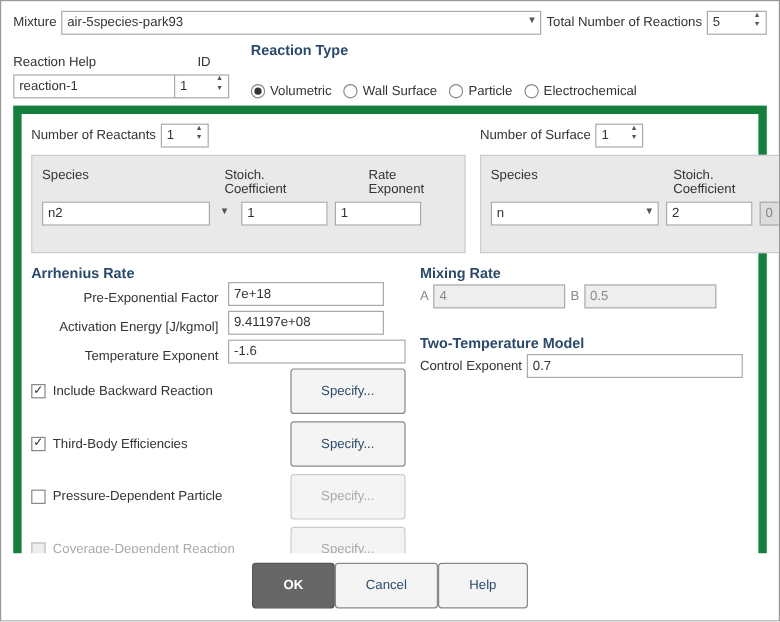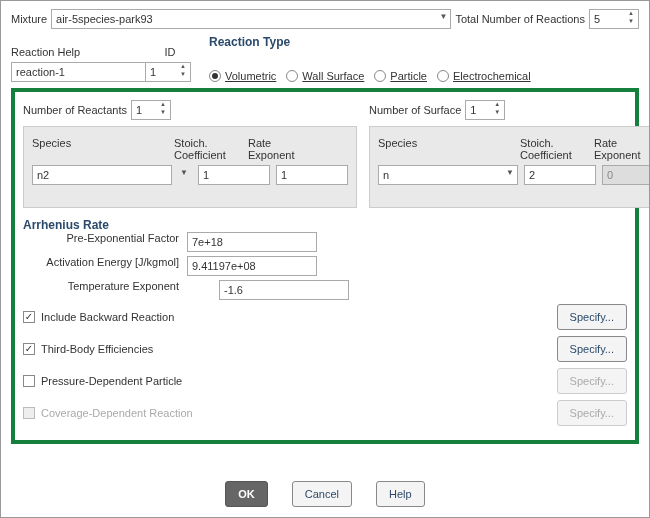--- a/index.html
+++ b/index.html
@@ -15,43 +15,43 @@
   input[type=text] { height: 20px; border: 1px solid #aaa; padding: 0 4px; background: #fff; color: #333; }
   input[type=text][disabled] { background: #eee; color: #888; }
   .combo { position: relative; display: inline-block; }
   .combo input { padding-right: 16px; }
   .combo .arrow { position: absolute; right: 4px; top: 3px; font-size: 8px; color: #555; pointer-events: none; }
   .spin { position: relative; display: inline-block; }
   .spin input { padding-right: 16px; }
   .spin .buttons { position: absolute; right: 2px; top: 1px; display: flex; flex-direction: column; }
   .spin .buttons span { width: 12px; height: 8px; font-size: 6px; line-height: 6px; text-align: center; color: #555; cursor: pointer; }
   .section-label { font-weight: bold; color: #2b4a6b; font-size: 12px; }
-  .radio-group { display: flex; align-items: center; gap: 10px; text-decoration: underline; }
+  .radio-group { display: flex; align-items: center; gap: 10px; }
   .radio { display: flex; align-items: center; gap: 4px; cursor: pointer; }
   .radio .circ { width: 12px; height: 12px; border: 1px solid #888; border-radius: 50%; display: flex; align-items: center; justify-content: center; }
   .radio .dot { width: 6px; height: 6px; background: #333; border-radius: 50%; }
-  .panel { border: 4px solid #15803d; padding: 8px; }
+  .panel { border: 7px solid #15803d; padding: 8px; }
   .cols { display: flex; gap: 12px; }
   .col { flex: 1; }
-  .species-header { display: flex; gap: 2px; font-size: 11px; color: #333; margin-bottom: 4px; }
+  .species-header { display: flex; gap: 12px; font-size: 11px; color: #333; margin-bottom: 4px; }
   .species-header div:nth-child(1) { width: 140px; }
   .species-header div:nth-child(2) { width: 72px; }
-  .species-header div:nth-child(3) { width: 72px; }
+  .species-header div:nth-child(3) { width: 72px; margin-left: 36px; }
   .species-panel { background: #e9e9e9; border: 1px solid #ccc; padding: 10px 8px 22px 8px; }
-  .field-row { display: flex; align-items: flex-start; margin-bottom: 4px; gap: 4px; }
+  .field-row { display: flex; align-items: flex-end; margin-bottom: 4px; gap: 4px; }
   .field-row .flabel { width: 160px; text-align: right; padding-right: 4px; }
   .check { display: flex; align-items: center; gap: 6px; margin-bottom: 6px; }
   .check .box { width: 12px; height: 12px; border: 1px solid #888; background: #fff; display: flex; align-items: center; justify-content: center; font-size: 10px; line-height: 10px; }
   .check .box.disabled { border-color: #bbb; background: #eee; }
   .check .clabel { flex: 1; }
   .check .clabel.disabled { color: #aaa; }
-  .btn { height: 26px; border: 1px solid #888; border-radius: 3px; background: #f4f4f4; padding: 0 12px; cursor: pointer; display: inline-flex; align-items: center; color: #2b4a6b; font-weight: 500; }
+  .btn { height: 38px; border: 1px solid #888; border-radius: 3px; background: #f4f4f4; padding: 0 25px; cursor: pointer; display: inline-flex; align-items: center; color: #2b4a6b; font-weight: 500; }
   .btn.dark { background: #666; color: #fff; font-weight: bold; border-color: #555; }
   .btn.disabled { color: #aaa; border-color: #ccc; }
-  .footer { display: flex; justify-content: center; gap: 24px; padding: 8px 0 10px 0; align-items: flex-end; }
+  .footer { display: flex; justify-content: center; gap: 0; padding: 8px 0 10px 0; align-items: flex-end; }
 </style>
 </head>
 <body>
 
 <div class="window">
 
   <div class="body">
 
     <div class="row">
       <span class="label">Mixture</span>
@@ -168,21 +168,21 @@
           <div class="field-row">
               <span class="flabel">Pre-Exponential Factor</span>
               <input type="text" style="width: 130px;" value="7e+18">
             </div>
           <div class="field-row">
               <span class="flabel">Activation Energy [J/kgmol]</span>
               <input type="text" style="width: 130px;" value="9.41197e+08">
             </div>
           <div class="field-row">
               <span class="flabel">Temperature Exponent</span>
-              <input type="text" style="width: 130px; margin-left: 32px;" value="-1.6">
+              <input type="text" style="width: 148px;" value="-1.6">
             </div>
 
           <div class="check">
             <span class="box">✓</span>
               <span class="clabel">Include Backward Reaction</span>
             <span class="btn">Specify...</span>
           </div>
           <div class="check">
             <span class="box">✓</span>
               <span class="clabel">Third-Body Efficiencies</span>
@@ -193,20 +193,34 @@
               <span class="clabel">Pressure-Dependent Particle</span>
             <span class="btn disabled">Specify...</span>
           </div>
           <div class="check">
             <span class="box disabled"></span>
               <span class="clabel disabled">Coverage-Dependent Reaction</span>
             <span class="btn disabled">Specify...</span>
           </div>
         </div>
 
+        <div class="col">
+          <div class="section-label">Mixing Rate</div>
+          <div class="row" style="margin-top:2px">
+            <span class="label" style="color:#888">A</span>
+            <input type="text" disabled="" style="width: 110px;" value="4">
+            <span class="label" style="color:#888">B</span>
+            <input type="text" disabled="" style="width: 110px;" value="0.5">
+          </div>
+          <div class="section-label" style="margin-top:22px">Two-Temperature Model</div>
+          <div class="row" style="margin-top:2px">
+            <span class="label">Control Exponent</span>
+            <input type="text" style="width: 180px;" value="0.7">
+          </div>
+        </div>
       </div>
     </div>
   </div>
 
   <div class="footer">
     <span class="btn dark">OK</span>
     <span class="btn">Cancel</span>
     <span class="btn">Help</span>
   </div>
 </div>

